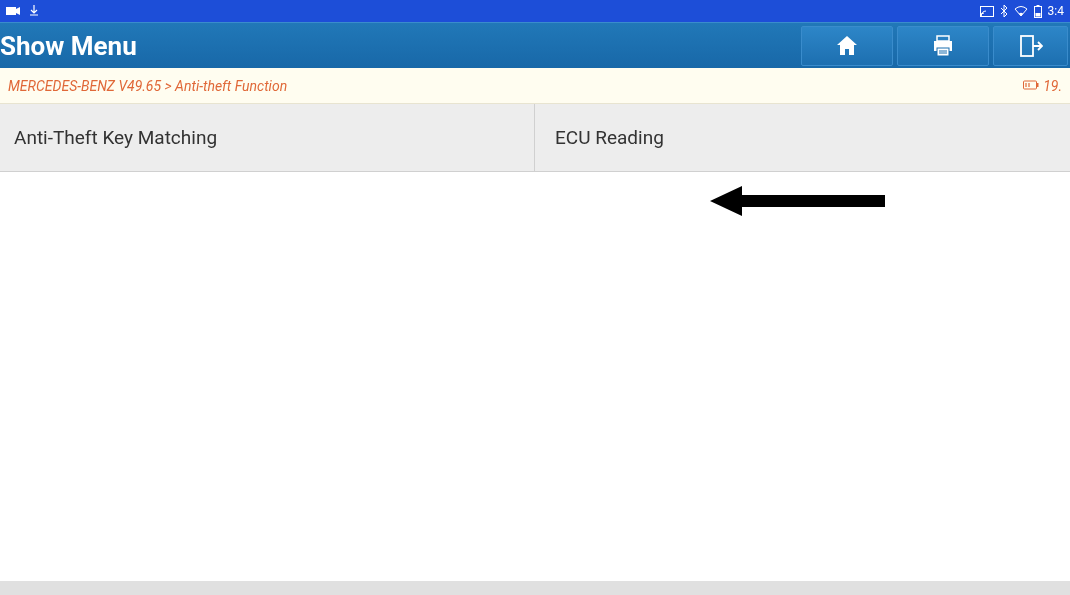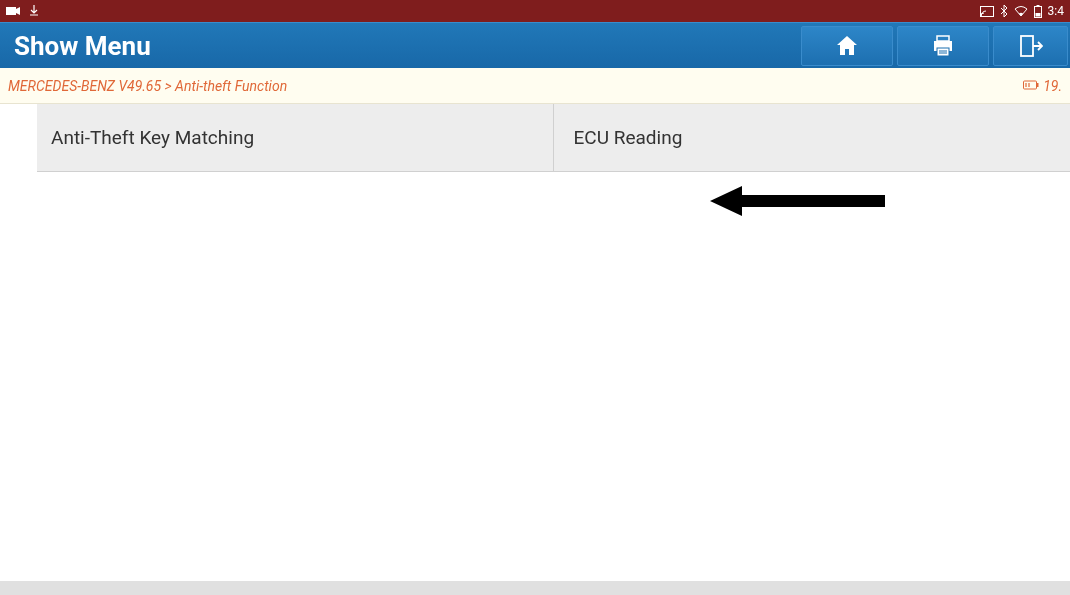--- a/index.html
+++ b/index.html
@@ -6,21 +6,21 @@
     body {
       width: 1070px;
       height: 595px;
       font-family: -apple-system, BlinkMacSystemFont, "Segoe UI", Roboto, Arial, sans-serif;
       background: #ffffff;
       overflow: hidden;
       position: relative;
     }
     .status-bar {
       height: 22px;
-      background: #7f1d1d;
+      background: #1d4ed8;
       color: #ffffff;
       display: flex;
       align-items: center;
       justify-content: space-between;
       padding: 0 6px;
       font-size: 12px;
     }
     .status-left {
       display: flex;
       align-items: center;
@@ -36,21 +36,20 @@
       align-items: center;
       justify-content: center;
     }
     .header {
       height: 46px;
       background: linear-gradient(to bottom, #2178b8, #1868a8);
       border-top: 1px solid #3a8ccc;
       display: flex;
       align-items: center;
       justify-content: space-between;
-      padding-left: 14px;
     }
     .header-title {
       color: #ffffff;
       font-size: 26px;
       font-weight: bold;
     }
     .header-buttons {
       display: flex;
       gap: 2px;
     }
@@ -82,21 +81,20 @@
     }
     .breadcrumb-right {
       color: #e06838;
       display: flex;
       align-items: center;
       gap: 4px;
     }
     .menu-grid {
       display: grid;
       grid-template-columns: 1fr 1fr;
-      margin-left: 37px;
     }
     .menu-item {
       height: 68px;
       background: #ededed;
       border-bottom: 1px solid #d0d0d0;
       display: flex;
       align-items: center;
       padding-left: 14px;
       font-size: 19px;
       color: #333333;

